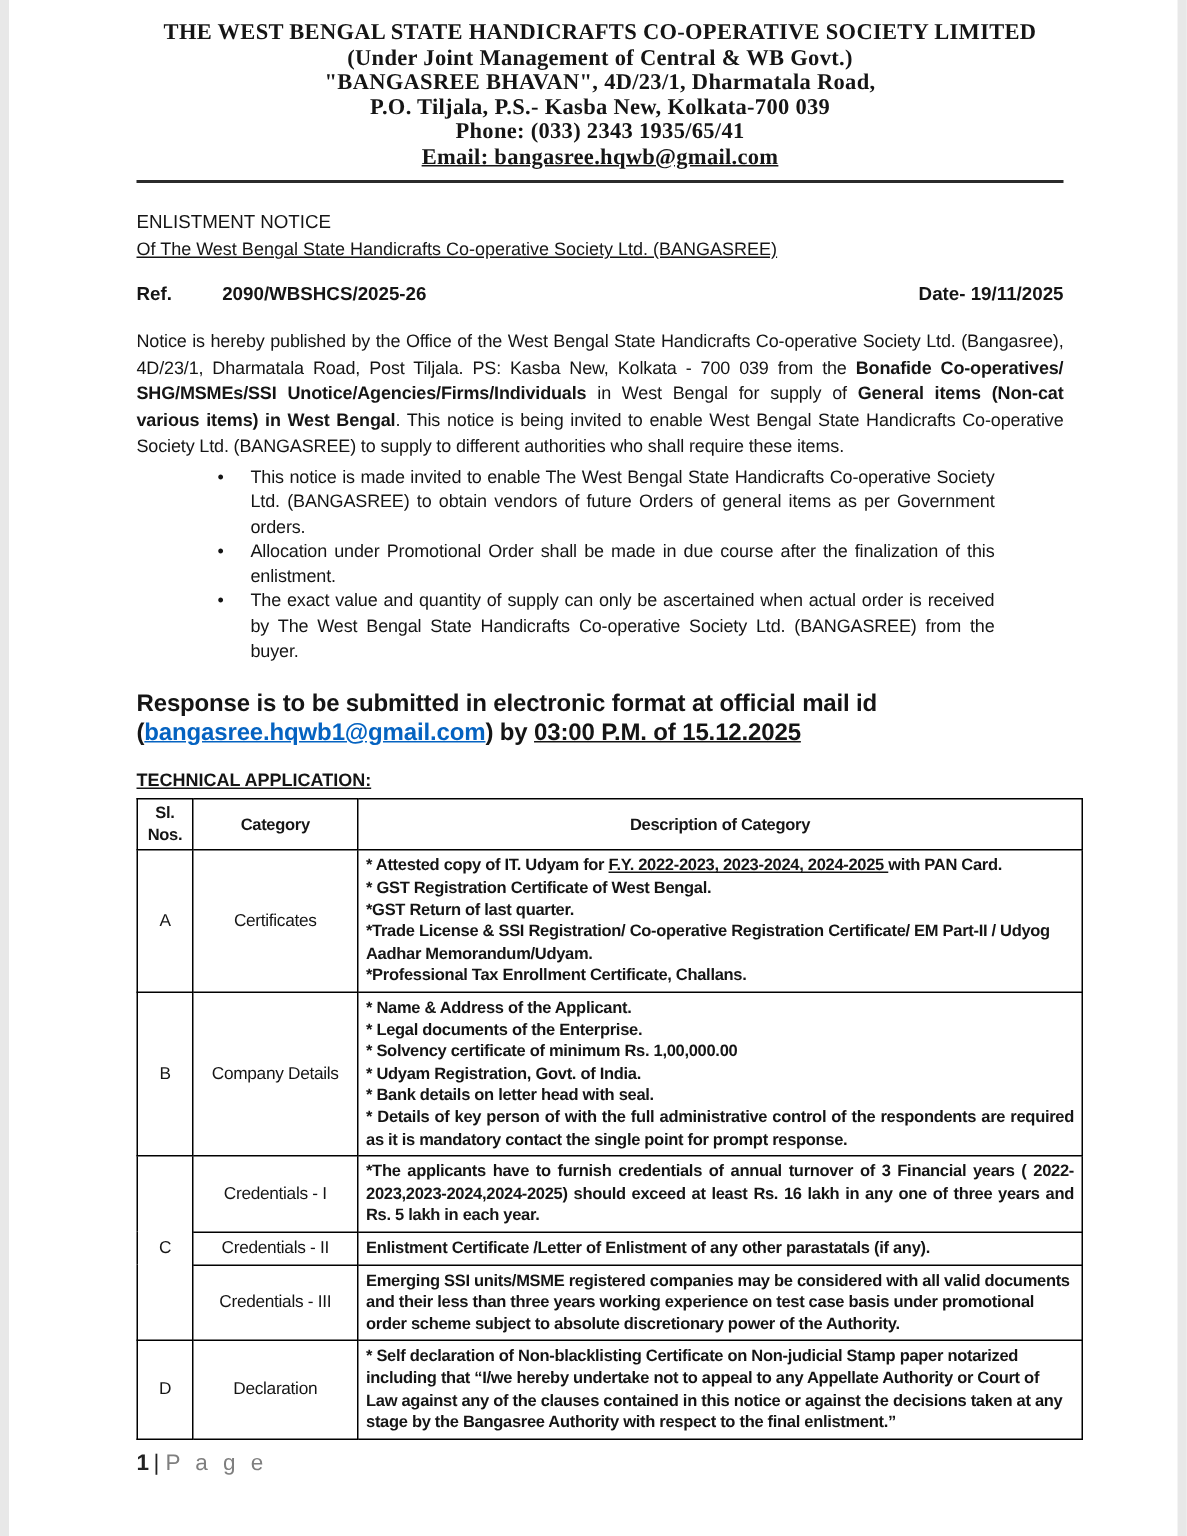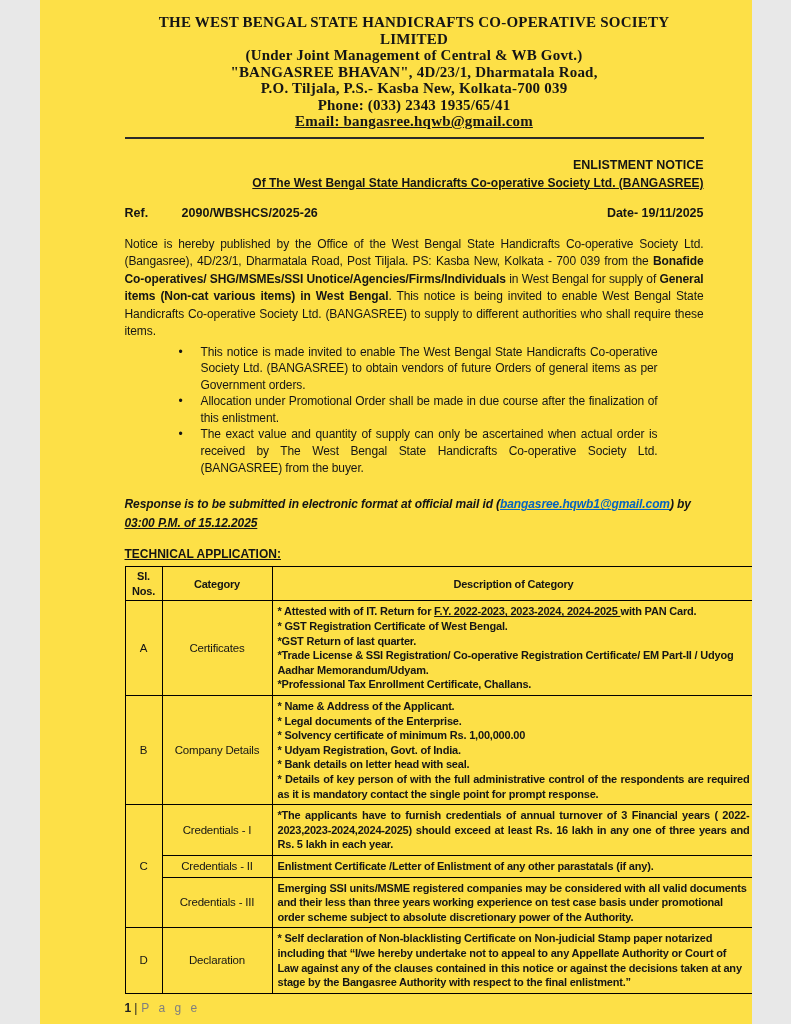--- a/index.html
+++ b/index.html
@@ -1,57 +1,57 @@
 <!DOCTYPE html>
 <html><head>
 <meta charset="utf-8">
 <style>
   html,body{margin:0;padding:0;background:#e8e8e8;}
   .page{
-    width:712px;height:1024px;margin:0 auto;background:#fde047;
-    box-sizing:border-box;padding:14px 48px 0 85px;overflow:hidden;
+    width:779px;height:1024px;margin:0 auto;background:#ffffff;
+    box-sizing:border-box;padding:14px 76px 0 85px;overflow:hidden;
     font-family:"Liberation Sans",sans-serif;color:#151515;position:relative;
   }
   
   .org-header{text-align:center;font-family:"Liberation Serif",serif;font-weight:bold;}
   .org-line{font-size:15px;line-height:16.5px;letter-spacing:.2px;}
   .org-line.u-line{text-decoration:underline;}
   .rule{border:none;border-top:2px solid #2b2b2b;margin:7px 0 0 0;}
   
-  .notice-heading{text-align:right;margin-top:17px;font-weight:bold;}
+  .notice-heading{text-align:left;margin-top:17px;font-weight:normal;}
   .nh-title{font-size:12.5px;line-height:18px;}
   .nh-line{font-size:12px;line-height:18px;text-decoration:underline;white-space:pre-wrap;}
   
   .ref-row{display:flex;justify-content:space-between;margin-top:14px;font-weight:bold;font-size:12.5px;}
   .ref-value{margin-left:30px;}
   
   .intro{margin:16px 0 0 0;font-size:12px;line-height:17.5px;text-align:justify;letter-spacing:-.1px;}
   .bullets{margin:3px 0 0 0;padding:0 46px 0 52px;list-style:none;}
   .bullets li{font-size:12px;line-height:16.6px;text-align:justify;letter-spacing:-.1px;
     position:relative;padding-left:24px;}
   .bullets li::before{content:"•";position:absolute;left:2px;top:0;font-size:12px;}
-  .response{margin:19px 0 0 0;font-size:12px;line-height:18.5px;font-weight:bold;letter-spacing:-.1px;font-style:italic;}
+  .response{margin:19px 0 0 0;font-size:16px;line-height:18.5px;font-weight:bold;letter-spacing:-.1px;}
   .u{text-decoration:underline;}
   .mail-link{color:#0563c1;text-decoration:underline;cursor:pointer;}
   .tech-label{margin-top:15px;font-size:12px;font-weight:bold;text-decoration:underline;}
   
   .app-table{border-collapse:collapse;width:630px;margin-top:5px;table-layout:fixed;}
   .app-table col.c1{width:37px;}
   .app-table col.c2{width:110px;}
   .app-table col.c3{width:483px;}
   .app-table th,.app-table td{border:1px solid #000;vertical-align:middle;
     font-size:11px;line-height:14.6px;letter-spacing:-.2px;padding:2px 4px;}
   .app-table th{font-weight:bold;text-align:center;padding:2px;}
   .app-table td.sl{text-align:center;font-weight:normal;font-size:11.5px;}
   .app-table td.cat{text-align:center;font-weight:normal;font-size:11.5px;}
   .app-table td.desc{vertical-align:top;font-weight:bold;text-align:left;padding:3px 5px;}
   .app-table td.desc .just{text-align:justify;}
   .dline{margin:0;}
   
-  .footer{margin-top:7px;font-size:12px;}
+  .footer{margin-top:7px;font-size:15px;}
   .pg-num{font-weight:bold;color:#222;}
   .pg-sep{margin:0 4px 0 3px;color:#222;}
   .pg-word{color:#7f7f7f;letter-spacing:3px;}
 </style>
 </head>
 <body>
 
 <div class="page">
 
   <header class="org-header">
@@ -104,21 +104,21 @@
         </th>
         <th>Category</th>
         <th>Description of Category</th>
       </tr>
     </thead>
     <tbody>
       <tr>
         <td class="sl">A</td>
         <td class="cat">Certificates</td>
         <td class="desc">
-          <div class="dline"><span>* Attested with of IT. Return for </span><span class="u">F.Y. 2022-2023, 2023-2024, 2024-2025 </span><span>with PAN Card.</span></div>
+          <div class="dline"><span>* Attested copy of IT. Udyam for </span><span class="u">F.Y. 2022-2023, 2023-2024, 2024-2025 </span><span>with PAN Card.</span></div>
           <div class="dline">* GST Registration Certificate of West Bengal.</div>
           <div class="dline">*GST Return of last quarter.</div>
           <div class="dline">*Trade License &amp; SSI Registration/ Co-operative Registration Certificate/ EM Part-II / Udyog Aadhar Memorandum/Udyam.</div>
           <div class="dline">*Professional Tax Enrollment Certificate, Challans.</div>
         </td>
       </tr>
       <tr>
         <td class="sl">B</td>
         <td class="cat">Company Details</td>
         <td class="desc">

